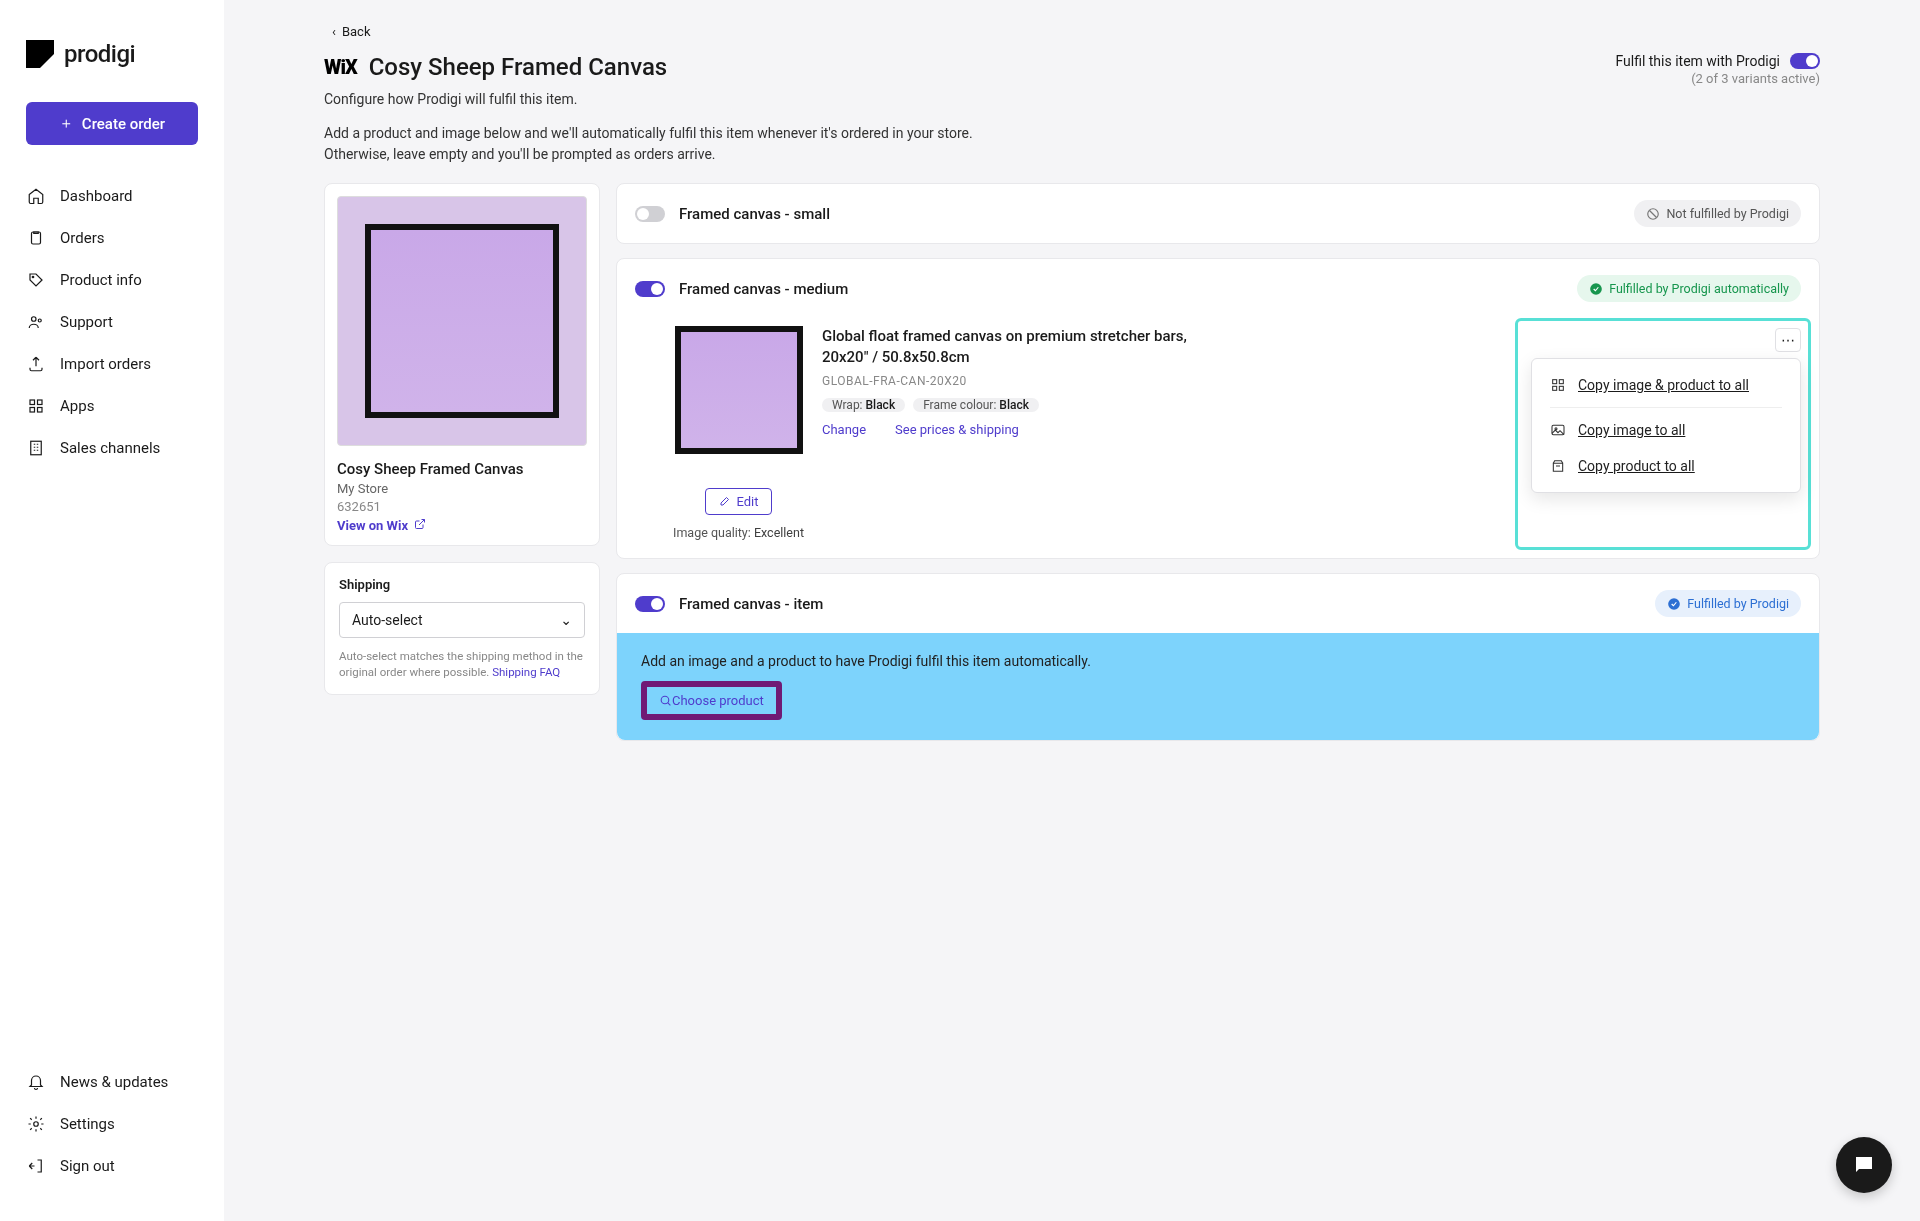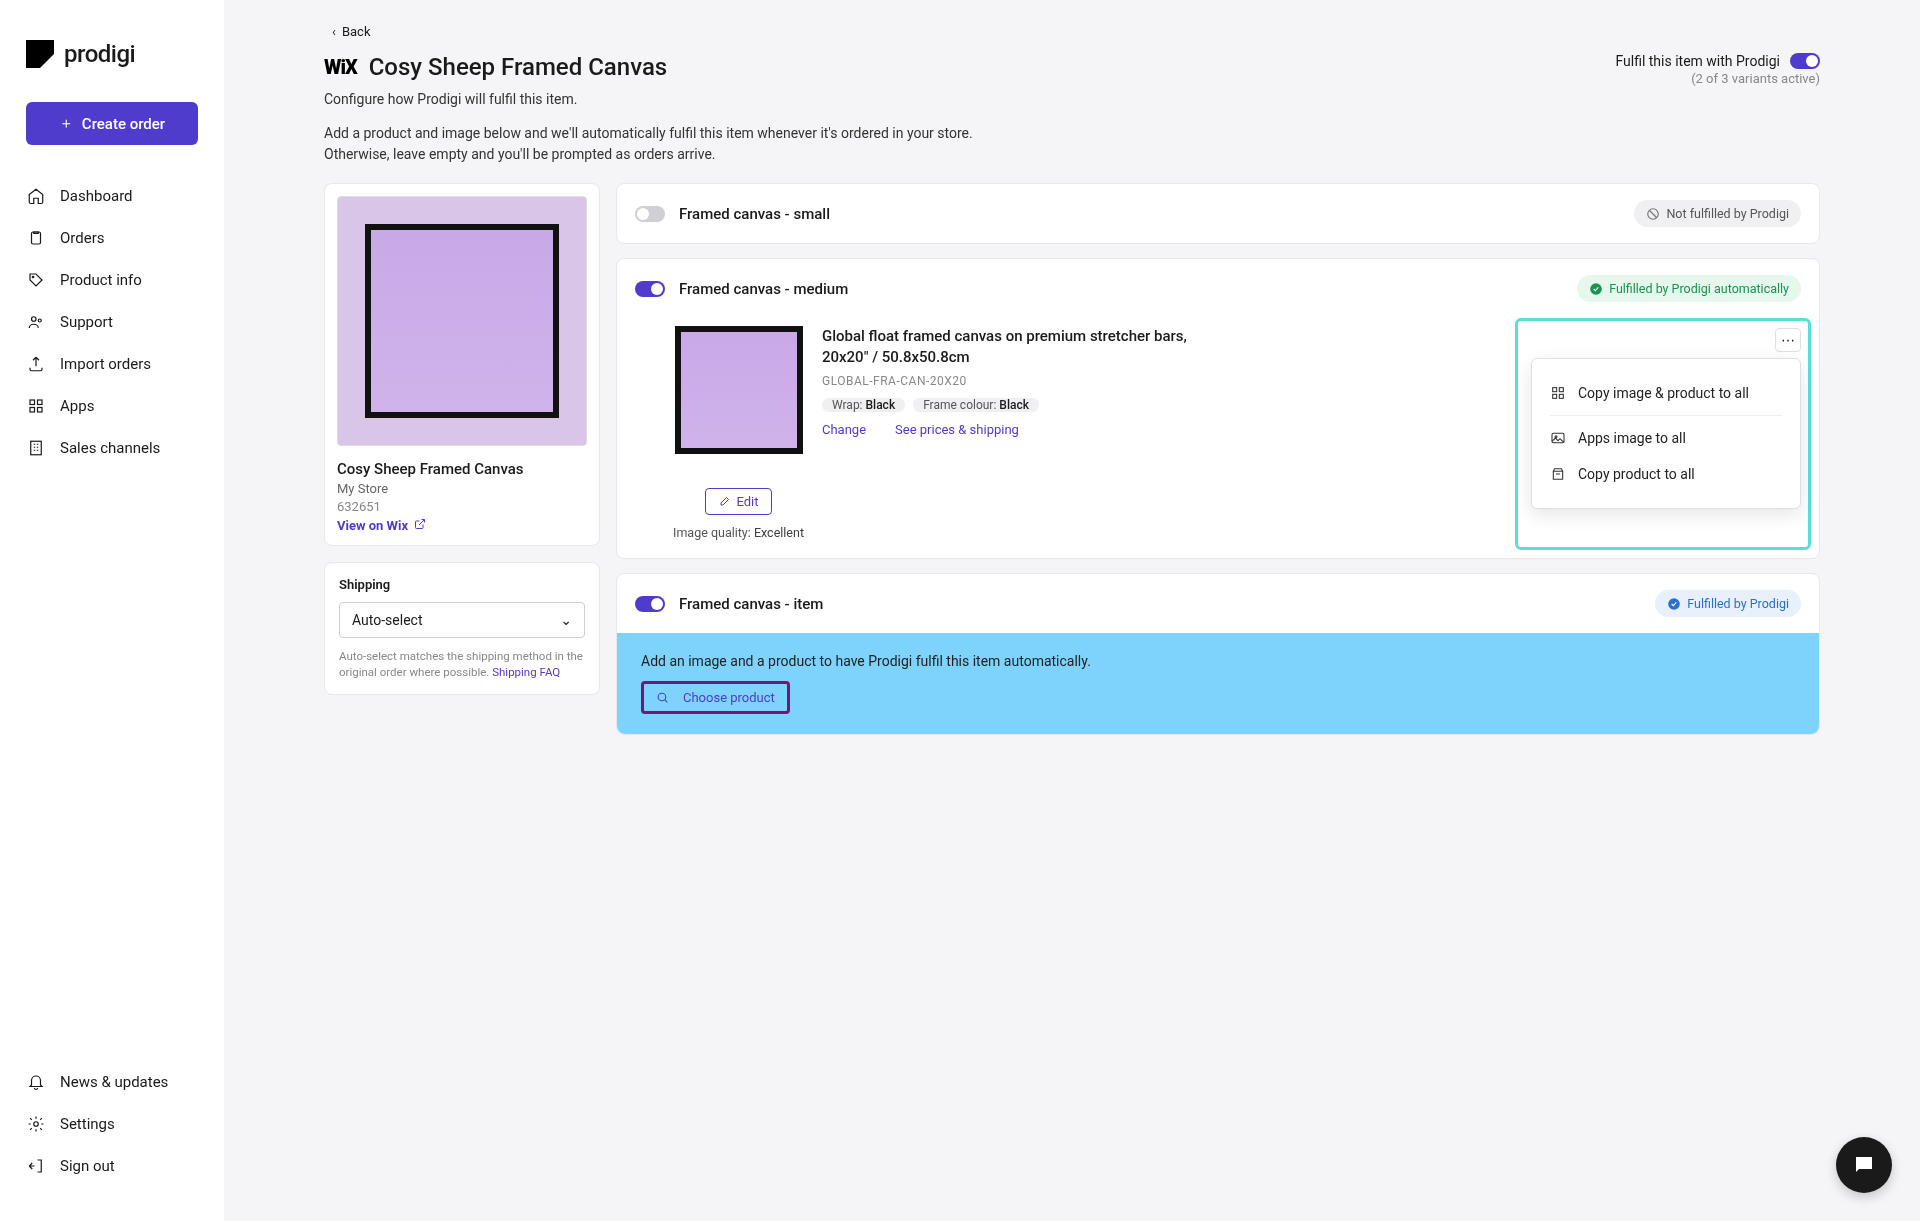--- a/index.html
+++ b/index.html
@@ -83,28 +83,28 @@
 .links { display: flex; gap: 14px; margin-top: 10px; font-size: 13px; align-items: flex-end; }
 .links .lnk { color: #4f3ccc; cursor: pointer; }
 .divider { width: 1px; background: #ddd; }
 .edit-btn { margin-top: 24px; display: inline-flex; align-items: center; gap: 6px; border: 1px solid #4f3ccc; color: #4f3ccc; background: #fff; border-radius: 4px; padding: 5px 12px; font-size: 13px; cursor: pointer; }
 .thumb-col { display: flex; flex-direction: column; align-items: center; gap: 10px; }
 .img-quality { font-size: 12.5px; color: #555; }
 .img-quality .exc { color: #404040; margin-top: 16px; }
 
 .more-btn { position: absolute; top: 10px; right: 18px; border: 1px solid #e0e0e4; background: #fff; border-radius: 4px; width: 26px; height: 24px; display: flex; align-items: center; justify-content: center; cursor: pointer; font-size: 14px; }
 
-.context-menu { position: absolute; top: 40px; right: 18px; background: #fff; border: 1px solid #e0e0e4; border-radius: 6px; box-shadow: 0 6px 18px rgba(0,0,0,0.1); padding: 16px 0; width: 270px; z-index: 10; }
+.context-menu { position: absolute; top: 40px; right: 18px; background: #fff; border: 1px solid #e0e0e4; border-radius: 6px; box-shadow: 0 6px 18px rgba(0,0,0,0.1); padding: 8px 0; width: 270px; z-index: 10; text-decoration: underline; }
 .context-menu .item { display: flex; align-items: center; gap: 12px; padding: 10px 18px; font-size: 14px; cursor: pointer; color: #222; }
 .context-menu .sep { height: 1px; background: #eee; margin: 4px 18px; }
 .context-highlight { position: absolute; top: 0px; right: 8px; bottom: 8px; width: 296px; border: 3px solid #58e0d6; border-radius: 6px; pointer-events: none; z-index: 5; }
 
 .add-prompt { background: #7dd3fc; padding: 20px 24px; border-radius: 0 0 8px 8px; }
 .add-prompt p { font-size: 14px; color: #222; margin-bottom: 12px; }
-.choose-btn { border: 3px solid #701a75; color: #4f3ccc; background: transparent; border-radius: 4px; padding: 6px 12px; font-size: 13px; cursor: pointer; display: inline-flex; align-items: center; gap: 14px; }
+.choose-btn { border: 6px solid #701a75; color: #4f3ccc; background: transparent; border-radius: 4px; padding: 6px 12px; font-size: 13px; cursor: pointer; display: inline-flex; align-items: center; gap: 0; }
 
 
 .chat-bubble { position: fixed; bottom: 28px; right: 28px; width: 56px; height: 56px; border-radius: 50%; background: #1a1a1a; display: flex; align-items: center; justify-content: center; cursor: pointer; box-shadow: 0 4px 12px rgba(0,0,0,0.2); }
 .chat-bubble svg { width: 24px; height: 24px; fill: #fff; }
 </style>
 </head>
 <body>
 
 <aside class="sidebar">
   <div class="logo-area">
@@ -341,21 +341,21 @@
                 </svg>
               <span>Copy image &amp; product to all</span>
             </div>
             <div class="sep"></div>
             <div class="item">
               <svg width="16" height="16" viewBox="0 0 24 24" fill="none" stroke="#333" stroke-width="1.6">
                   <rect x="3" y="5" width="18" height="14" rx="2"></rect>
                   <circle cx="9" cy="10" r="1.5"></circle>
                   <path d="M3 17l5-5 4 4 3-3 6 6"></path>
                 </svg>
-              <span>Apps image to all</span>
+              <span>Copy image to all</span>
             </div>
             <div class="item">
               <svg width="16" height="16" viewBox="0 0 24 24" fill="none" stroke="#333" stroke-width="1.6">
                   <path d="M5 8h14v12H5z"></path>
                   <path d="M5 8l2-4h10l2 4M9 12h6"></path>
                 </svg>
               <span>Copy product to all</span>
             </div>
           </div>
         </div>

